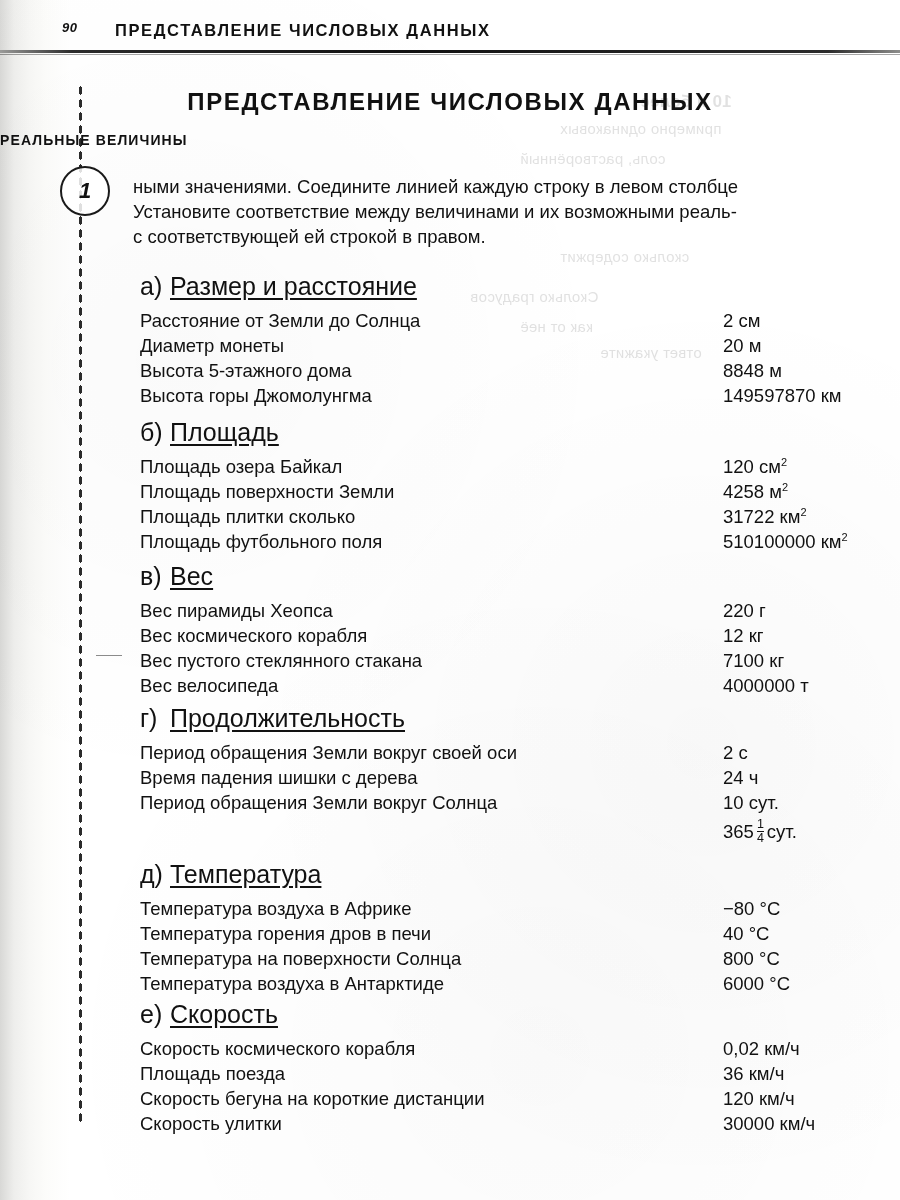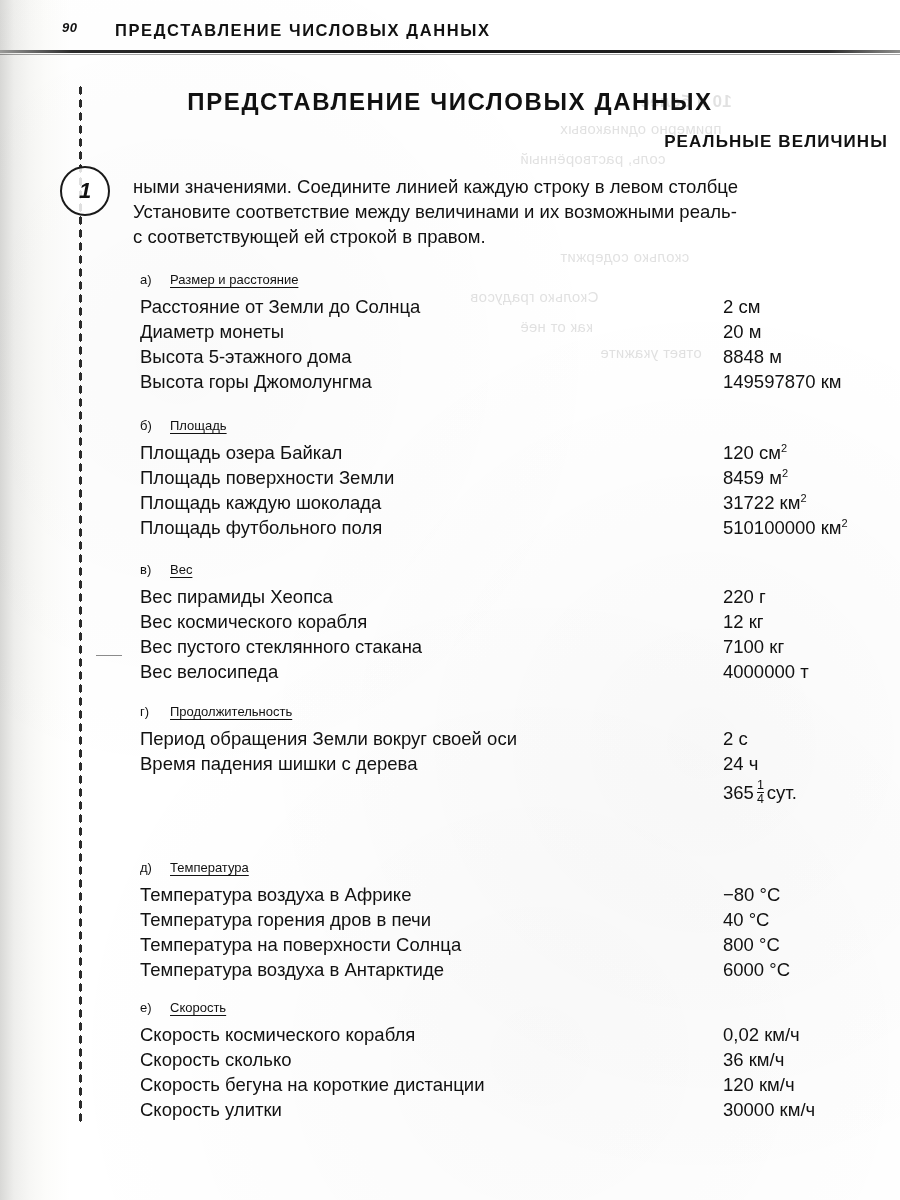--- a/index.html
+++ b/index.html
@@ -108,23 +108,23 @@
     right: 0;
     text-align: center;
     font-size: 24px;
     font-weight: bold;
     letter-spacing: 1.6px;
   }
   .doc-subtitle {
     position: absolute;
     top: 132px;
     left: 0;
-    right: 12px;
-    text-align: right;
-    font-size: 17px;
+    right: 0;
+    text-align: left;
+    font-size: 14px;
     font-weight: bold;
     letter-spacing: 1.1px;
   }
 
   
   .task-badge {
     position: absolute;
     left: 60px;
     top: 166px;
     width: 46px;
@@ -151,21 +151,21 @@
   }
   .task-text div { white-space: nowrap; }
 
   
   .group {
     position: absolute;
     left: 140px;
     width: 720px;
   }
   .group-head {
-    font-size: 13px;
+    font-size: 25px;
     white-space: nowrap;
   }
   .group-letter {
     display: inline-block;
     width: 30px;
   }
   .group-title {
     text-decoration: underline;
     text-underline-offset: 3px;
   }
@@ -279,24 +279,24 @@
     <div class="group-head">
       <span class="group-letter">б)</span><span class="group-title">Площадь</span>
     </div>
     <div class="rows">
       <div class="row">
         <span class="left">Площадь озера Байкал</span>
         <span class="right"><span>120 см</span><sup>2</sup></span>
       </div>
       <div class="row">
         <span class="left">Площадь поверхности Земли</span>
-        <span class="right"><span>8459 м</span><sup>2</sup></span>
-      </div>
-      <div class="row">
-        <span class="left">Площадь каждую шоколада</span>
+        <span class="right"><span>4258 м</span><sup>2</sup></span>
+      </div>
+      <div class="row">
+        <span class="left">Площадь плитки сколько</span>
         <span class="right"><span>31722 км</span><sup>2</sup></span>
       </div>
       <div class="row">
         <span class="left">Площадь футбольного поля</span>
         <span class="right"><span>510100000 км</span><sup>2</sup></span>
       </div>
     </div>
   </div>
 
   <div class="group" style="top:562px;">
@@ -328,20 +328,24 @@
       <span class="group-letter">г)</span><span class="group-title">Продолжительность</span>
     </div>
     <div class="rows">
       <div class="row">
         <span class="left">Период обращения Земли вокруг своей оси</span>
         <span class="right">2 с</span>
       </div>
       <div class="row">
         <span class="left">Время падения шишки с дерева</span>
         <span class="right">24 ч</span>
+      </div>
+      <div class="row">
+        <span class="left">Период обращения Земли вокруг Солнца</span>
+        <span class="right">10 сут.</span>
       </div>
       <div class="row tall">
         <span class="right"><span>365</span><span class="frac">
               <span class="num">1</span>
               <span class="den">4</span>
             </span><span>сут.</span></span>
       </div>
     </div>
   </div>
 
@@ -372,21 +376,21 @@
   <div class="group" style="top:1000px;">
     <div class="group-head">
       <span class="group-letter">е)</span><span class="group-title">Скорость</span>
     </div>
     <div class="rows">
       <div class="row">
         <span class="left">Скорость космического корабля</span>
         <span class="right">0,02 км/ч</span>
       </div>
       <div class="row">
-        <span class="left">Скорость сколько</span>
+        <span class="left">Площадь поезда</span>
         <span class="right">36 км/ч</span>
       </div>
       <div class="row">
         <span class="left">Скорость бегуна на короткие дистанции</span>
         <span class="right">120 км/ч</span>
       </div>
       <div class="row">
         <span class="left">Скорость улитки</span>
         <span class="right">30000 км/ч</span>
       </div>

